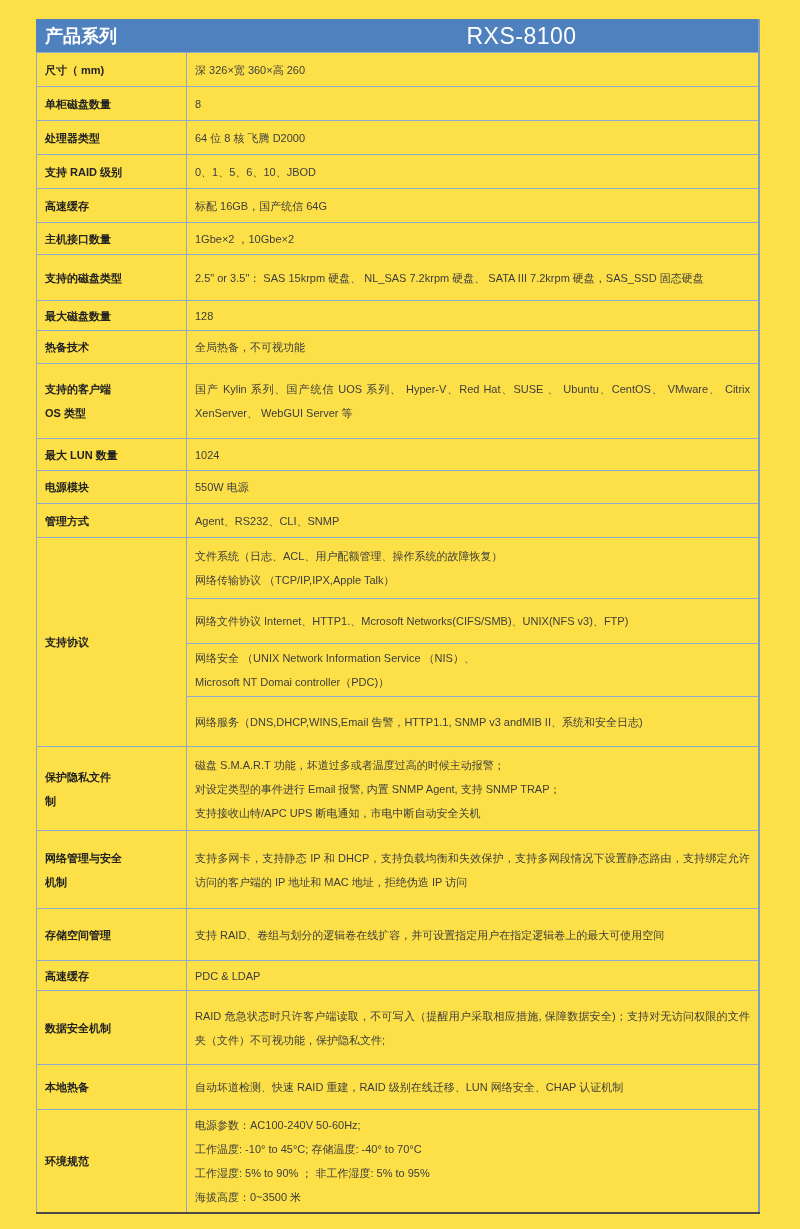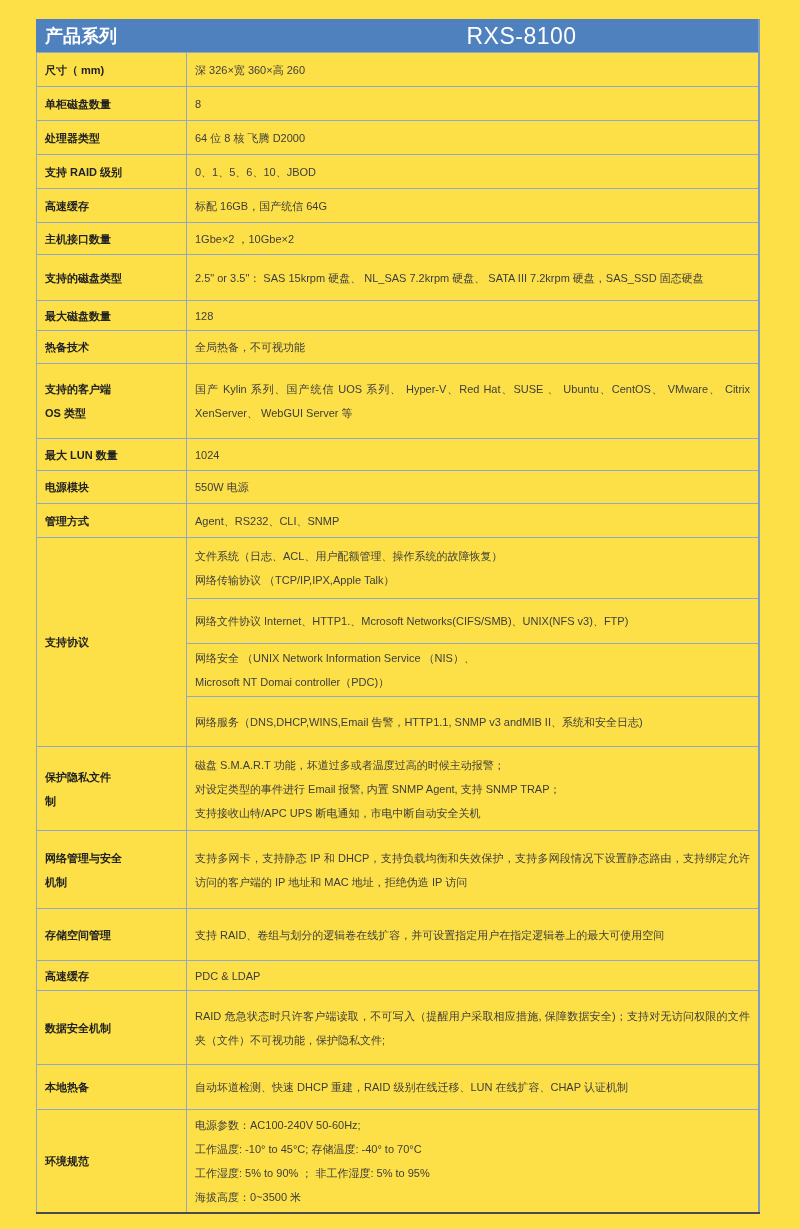--- a/index.html
+++ b/index.html
@@ -145,21 +145,21 @@
     <tr style="height:30px">
       <td class="label">高速缓存</td>
       <td class="value">PDC &amp; LDAP</td>
     </tr>
     <tr style="height:74px">
       <td class="label">数据安全机制</td>
       <td class="value">RAID 危急状态时只许客户端读取，不可写入（提醒用户采取相应措施, 保障数据安全)；支持对无访问权限的文件夹（文件）不可视功能，保护隐私文件;</td>
     </tr>
     <tr style="height:45px">
       <td class="label">本地热备</td>
-      <td class="value">自动坏道检测、快速 DHCP 重建，RAID 级别在线迁移、LUN 在线扩容、CHAP 认证机制</td>
+      <td class="value">自动坏道检测、快速 RAID 重建，RAID 级别在线迁移、LUN 网络安全、CHAP 认证机制</td>
     </tr>
     <tr style="height:103px">
       <td class="label">环境规范</td>
       <td class="value">电源参数：AC100-240V 50-60Hz;
 工作温度: -10°  to 45°C;  存储温度: -40°  to 70°C
 工作湿度: 5% to 90% ；   非工作湿度: 5% to 95%
 海拔高度：0~3500 米</td>
     </tr>
   </tbody>
     </table>

